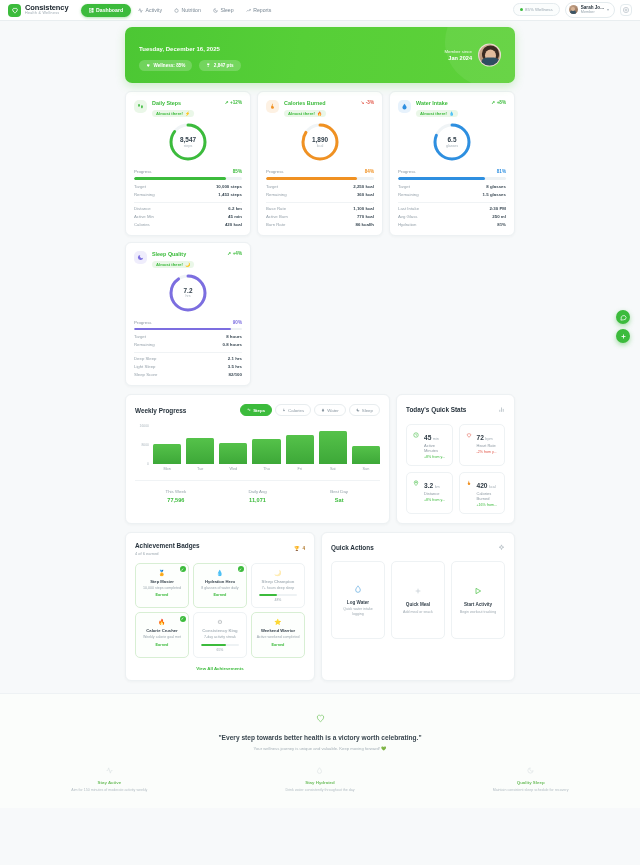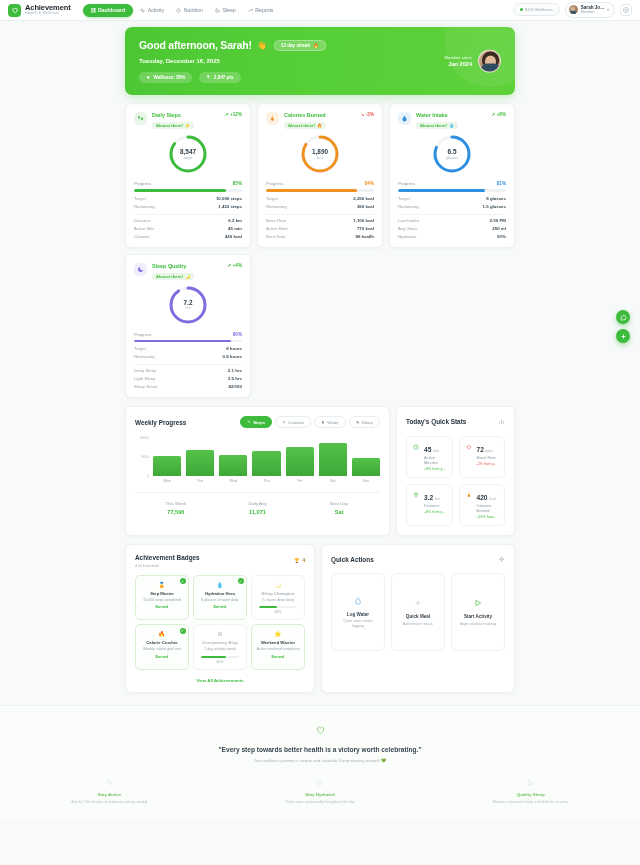--- a/index.html
+++ b/index.html
@@ -283,21 +283,21 @@
 <body>
 
 <div class="topbar">
   <div class="brand">
     <div class="brand-logo">
       <svg viewBox="0 0 24 24" fill="none" stroke="#fff" stroke-width="2.5">
           <path d="M12 21s-7-4.5-7-10a4 4 0 0 1 7-2.6A4 4 0 0 1 19 11c0 5.5-7 10-7 10z"></path>
         </svg>
     </div>
     <div class="brand-txt">
-      <div class="brand-name">Achievement</div>
+      <div class="brand-name">Consistency</div>
       <div class="brand-sub">Health &amp; Wellness</div>
     </div>
   </div>
 
   <div class="nav">
     <div class="nav-item active">
       <svg viewBox="0 0 24 24" fill="none" stroke="currentColor" stroke-width="2.5">
           <rect x="3" y="3" width="7" height="7"></rect>
           <rect x="14" y="3" width="7" height="7"></rect>
           <rect x="3" y="14" width="7" height="7"></rect>
@@ -351,28 +351,20 @@
           <circle cx="12" cy="12" r="3"></circle>
           <path d="M19.4 15a1.6 1.6 0 0 0 .3 1.8l.1.1a2 2 0 1 1-2.8 2.8l-.1-.1a1.6 1.6 0 0 0-1.8-.3 1.6 1.6 0 0 0-1 1.5V21a2 2 0 1 1-4 0v-.1A1.6 1.6 0 0 0 9 19.4a1.6 1.6 0 0 0-1.8.3l-.1.1a2 2 0 1 1-2.8-2.8l.1-.1a1.6 1.6 0 0 0 .3-1.8 1.6 1.6 0 0 0-1.5-1H3a2 2 0 1 1 0-4h.1A1.6 1.6 0 0 0 4.6 9a1.6 1.6 0 0 0-.3-1.8l-.1-.1a2 2 0 1 1 2.8-2.8l.1.1a1.6 1.6 0 0 0 1.8.3H9a1.6 1.6 0 0 0 1-1.5V3a2 2 0 1 1 4 0v.1a1.6 1.6 0 0 0 1 1.5 1.6 1.6 0 0 0 1.8-.3l.1-.1a2 2 0 1 1 2.8 2.8l-.1.1a1.6 1.6 0 0 0-.3 1.8V9a1.6 1.6 0 0 0 1.5 1H21a2 2 0 1 1 0 4h-.1a1.6 1.6 0 0 0-1.5 1z"></path>
         </svg>
     </div>
   </div>
 </div>
 
 <div class="page">
 
   <div class="hero">
-    <div class="hero-row1">
-      <span class="hero-title">Good afternoon, Sarah!</span>
-      <span class="hero-wave">👋</span>
-      <span class="streak-chip">
-        <span>12 day streak</span>
-        <span>🔥</span>
-      </span>
-    </div>
     <div class="hero-date">Tuesday, December 16, 2025</div>
     <div class="hero-chips">
       <div class="hero-chip">
         <svg viewBox="0 0 24 24" fill="#fff">
             <path d="M12 21s-7-4.5-7-10a4 4 0 0 1 7-2.6A4 4 0 0 1 19 11c0 5.5-7 10-7 10z"></path>
           </svg>
         <span>Wellness: 85%</span>
       </div>
       <div class="hero-chip">
         <svg viewBox="0 0 24 24" fill="#fff">

